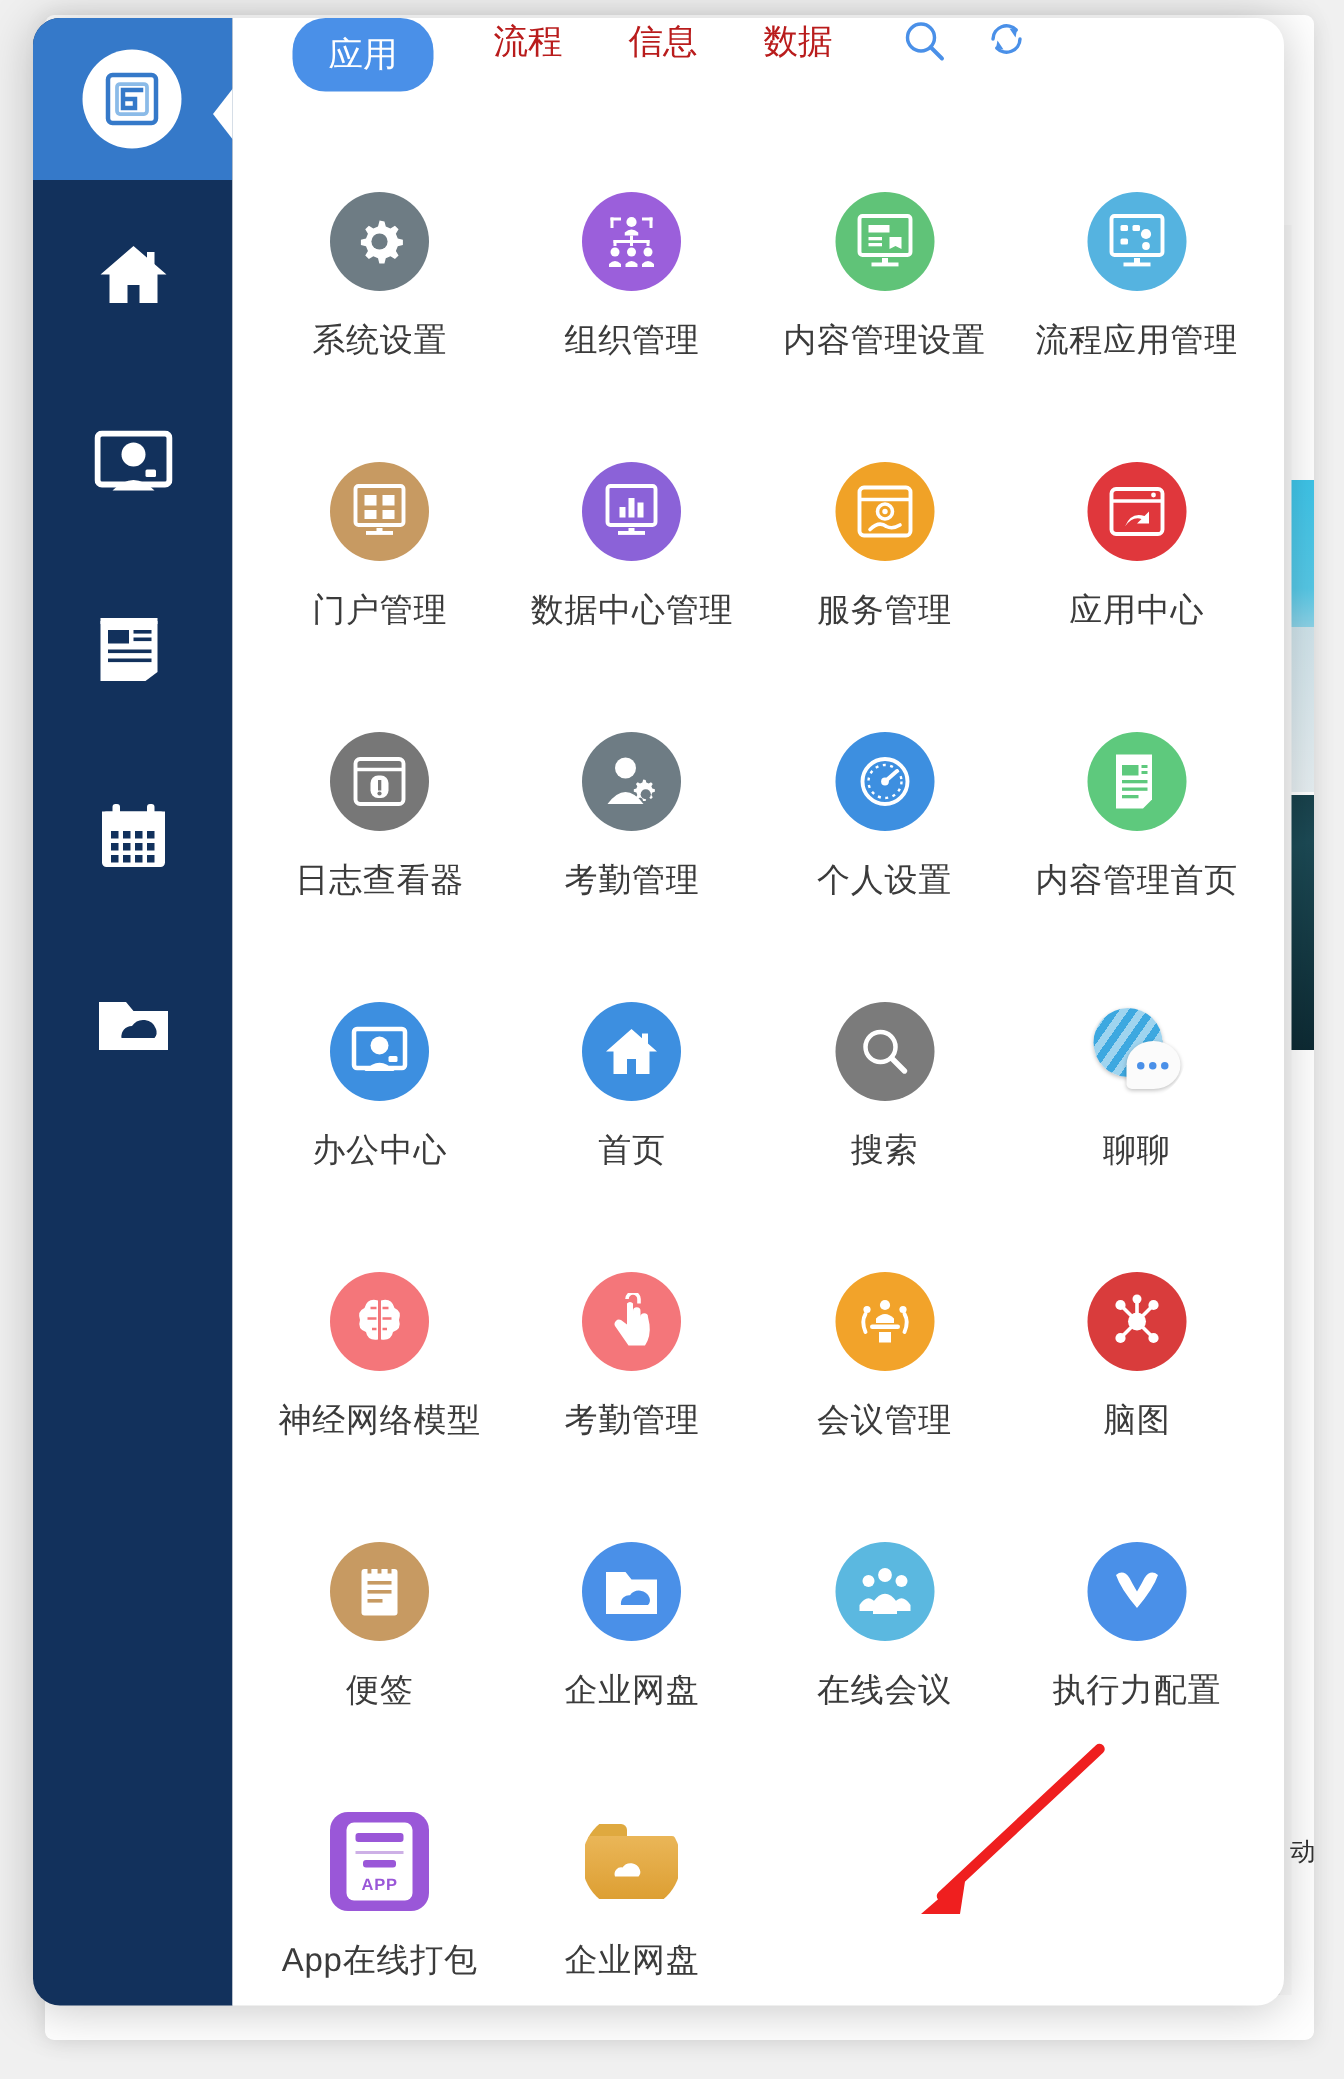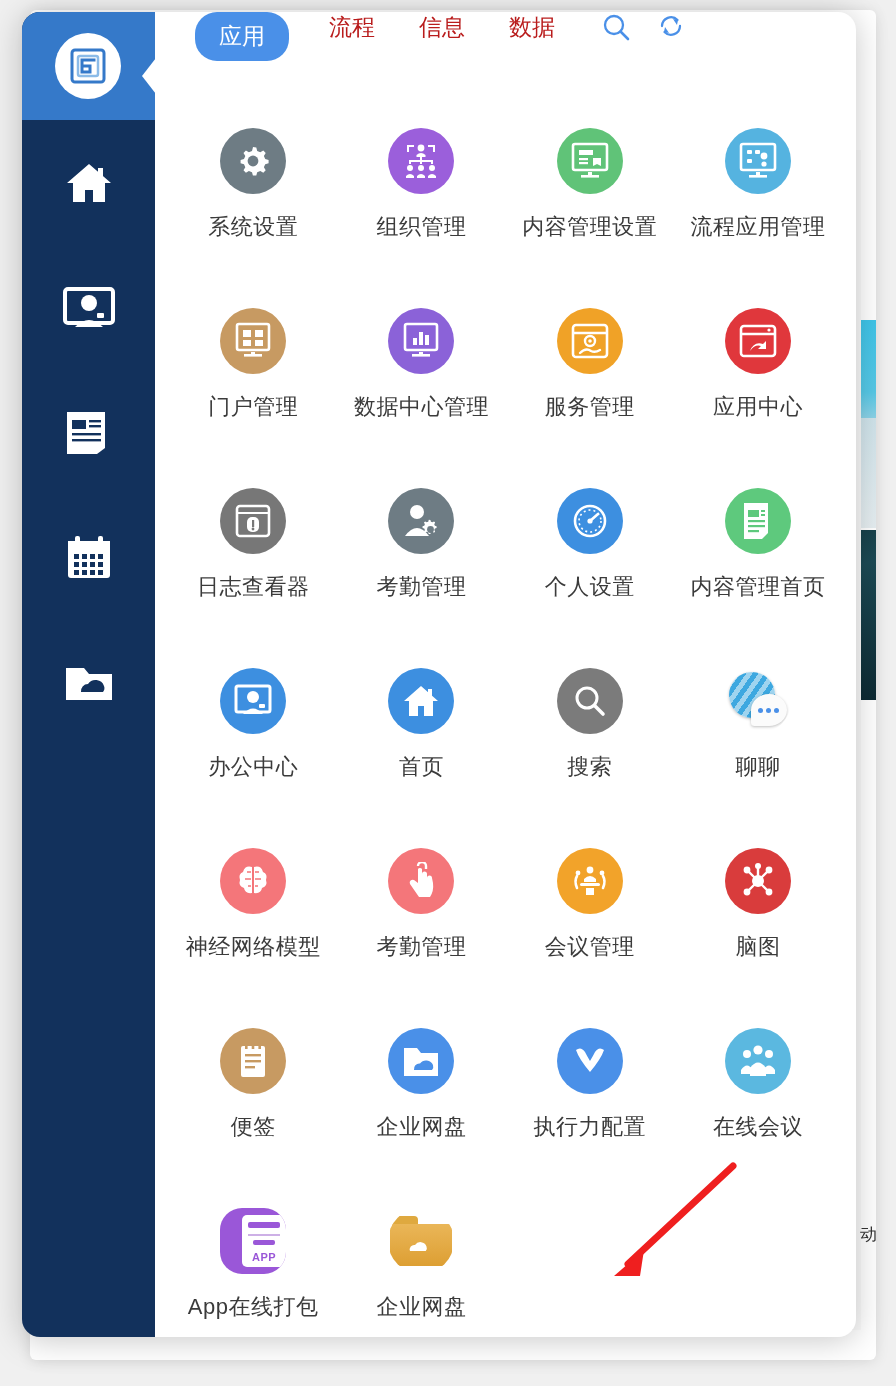--- a/index.html
+++ b/index.html
@@ -126,21 +126,21 @@
   .app{
     height:180px;
     display:flex; flex-direction:column; align-items:center;
     padding-top:8px; box-sizing:border-box; cursor:pointer;
   }
   .app-icon{
     width:66px;height:66px;border-radius:50%;
     display:flex;align-items:center;justify-content:center;
     position:relative; overflow:hidden;
   }
-  .app-icon.rounded-sq{border-radius:22px;justify-content:flex-end;}
+  .app-icon.rounded-sq{border-radius:12px;}
   .app-icon.plain{background:transparent!important;}
   .app-label{
     margin-top:18px; font-size:22px; color:#3b3b3b;
     white-space:nowrap; letter-spacing:.5px;
   }
 
   
   .chat-ball{
     position:absolute; left:4px; top:4px; width:46px;height:46px;border-radius:50%;
     background:repeating-linear-gradient(125deg,#3da8e0 0 5px,#9fd4ef 5px 10px);
@@ -596,45 +596,45 @@
         <div class="app-icon" style="background:#4a90e8">
           <svg width="38" height="34" viewBox="0 0 38 34">
             <path d="M2 4 h13 l4 5 h17 v23 H2 Z" fill="#fff"></path>
             <path d="M12 26 a5.5 5.5 0 0 1 6 -6.5 a7.5 7.5 0 0 1 13 1.6 a5 5 0 0 1 -1 4.9 Z" fill="#4a90e8"></path>
           </svg>
         </div>
         <div class="app-label">企业网盘</div>
       </div>
 
       <div class="app">
-        <div class="app-icon" style="background:#4a90e8">
-          <svg width="36" height="34" viewBox="0 0 36 34">
-            <path d="M4 6 q5 -4 9 2 q2 4 5 9 q3 -5 5 -9 q4 -6 9 -2 q-3 9 -14 22 q-11 -13 -14 -22Z" fill="#fff"></path>
-          </svg>
-        </div>
-        <div class="app-label">执行力配置</div>
-      </div>
-
-      <div class="app">
         <div class="app-icon" style="background:#5bb8e0">
           <svg width="38" height="34" viewBox="0 0 38 34">
             <g fill="#fff">
               <circle cx="8" cy="10" r="4"></circle>
                 <path d="M2 26 q6-9 12 0 v4 H2Z"></path>
               <circle cx="30" cy="10" r="4"></circle>
                 <path d="M24 26 q6-9 12 0 v4 H24Z"></path>
               <circle cx="19" cy="6" r="4.6"></circle>
                 <path d="M11 24 q8-11 16 0 v8 H11Z"></path>
             </g>
           </svg>
         </div>
         <div class="app-label">在线会议</div>
       </div>
 
       <div class="app">
+        <div class="app-icon" style="background:#4a90e8">
+          <svg width="36" height="34" viewBox="0 0 36 34">
+            <path d="M4 6 q5 -4 9 2 q2 4 5 9 q3 -5 5 -9 q4 -6 9 -2 q-3 9 -14 22 q-11 -13 -14 -22Z" fill="#fff"></path>
+          </svg>
+        </div>
+        <div class="app-label">执行力配置</div>
+      </div>
+
+      <div class="app">
         <div class="app-icon rounded-sq" style="background:#9a57d8">
           <div class="apppack">
             <div class="bar1"></div>
               <div class="line"></div>
               <div class="bar2"></div>
             <div class="txt">APP</div>
           </div>
         </div>
         <div class="app-label">App在线打包</div>
       </div>

